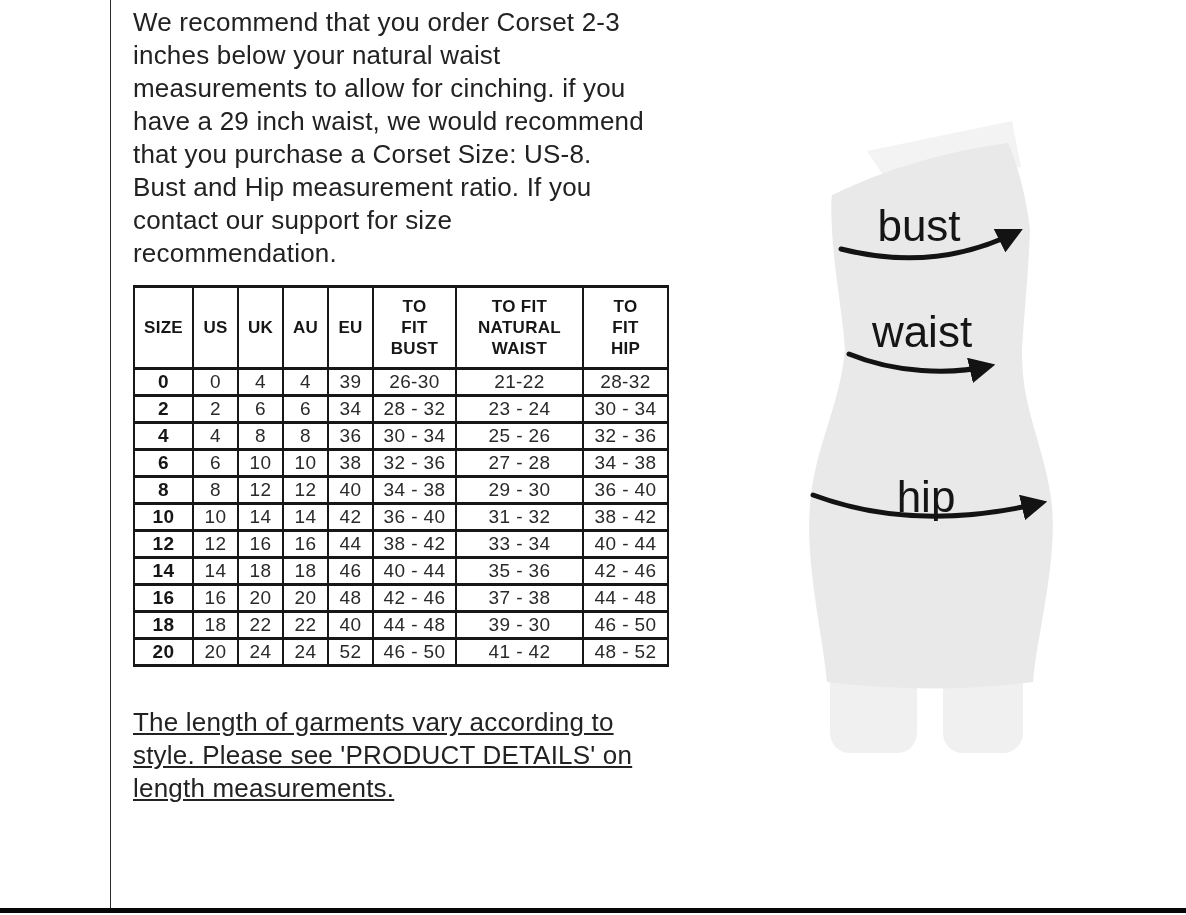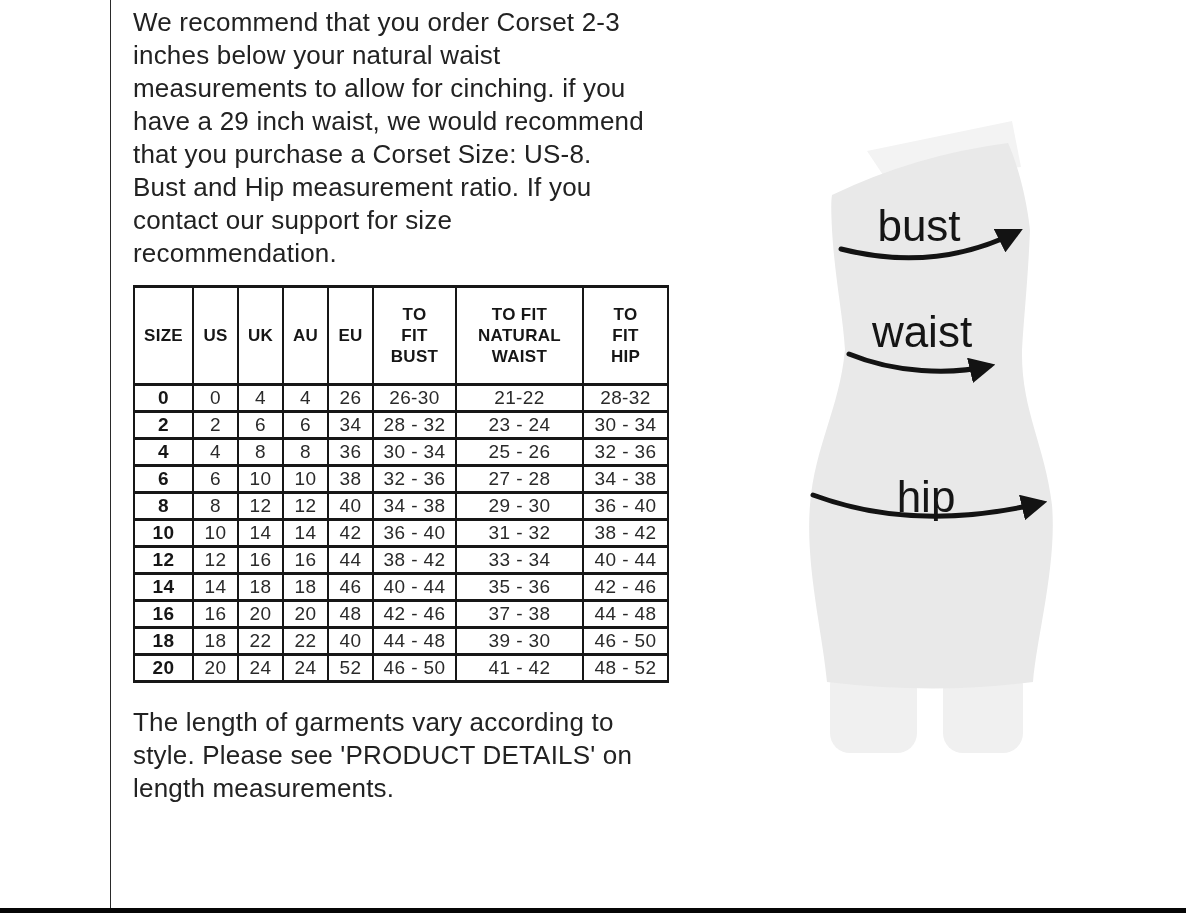--- a/index.html
+++ b/index.html
@@ -53,35 +53,35 @@
     border-bottom: 3px solid #171717;
     text-align: center;
     vertical-align: middle;
     overflow: hidden;
   }
   table.size-chart th {
     font-size: 17px;
     font-weight: 700;
     line-height: 21px;
     white-space: pre-line;
-    padding: 16px 0;
+    padding: 8px 0;
     letter-spacing: 0.3px;
   }
   table.size-chart td {
     font-size: 19px;
     height: 24px;
     padding: 0;
     letter-spacing: 0.4px;
     color: #2a2a2a;
   }
   table.size-chart td.size-col {
     font-weight: 700;
     color: #161616;
   }
-  .note { margin-top: 23px; }
+  .note { margin-top: 39px; text-decoration: underline; }
 
   .figure {
     position: absolute;
     left: 775px; top: 105px;
     width: 340px; height: 660px;
   }
   .figure svg { display: block; }
   .fig-label {
     font-family: "Liberation Sans", "DejaVu Sans", sans-serif;
     font-size: 44px;
@@ -136,21 +136,21 @@
 FIT
 HIP</th>
           </tr>
       </thead>
       <tbody>
           <tr>
             <td class="size-col">0</td>
             <td>0</td>
             <td>4</td>
             <td>4</td>
-            <td>26</td>
+            <td>39</td>
             <td>26-30</td>
             <td>21-22</td>
             <td>28-32</td>
           </tr>
           <tr>
             <td class="size-col">2</td>
             <td>2</td>
             <td>6</td>
             <td>6</td>
             <td>34</td>

